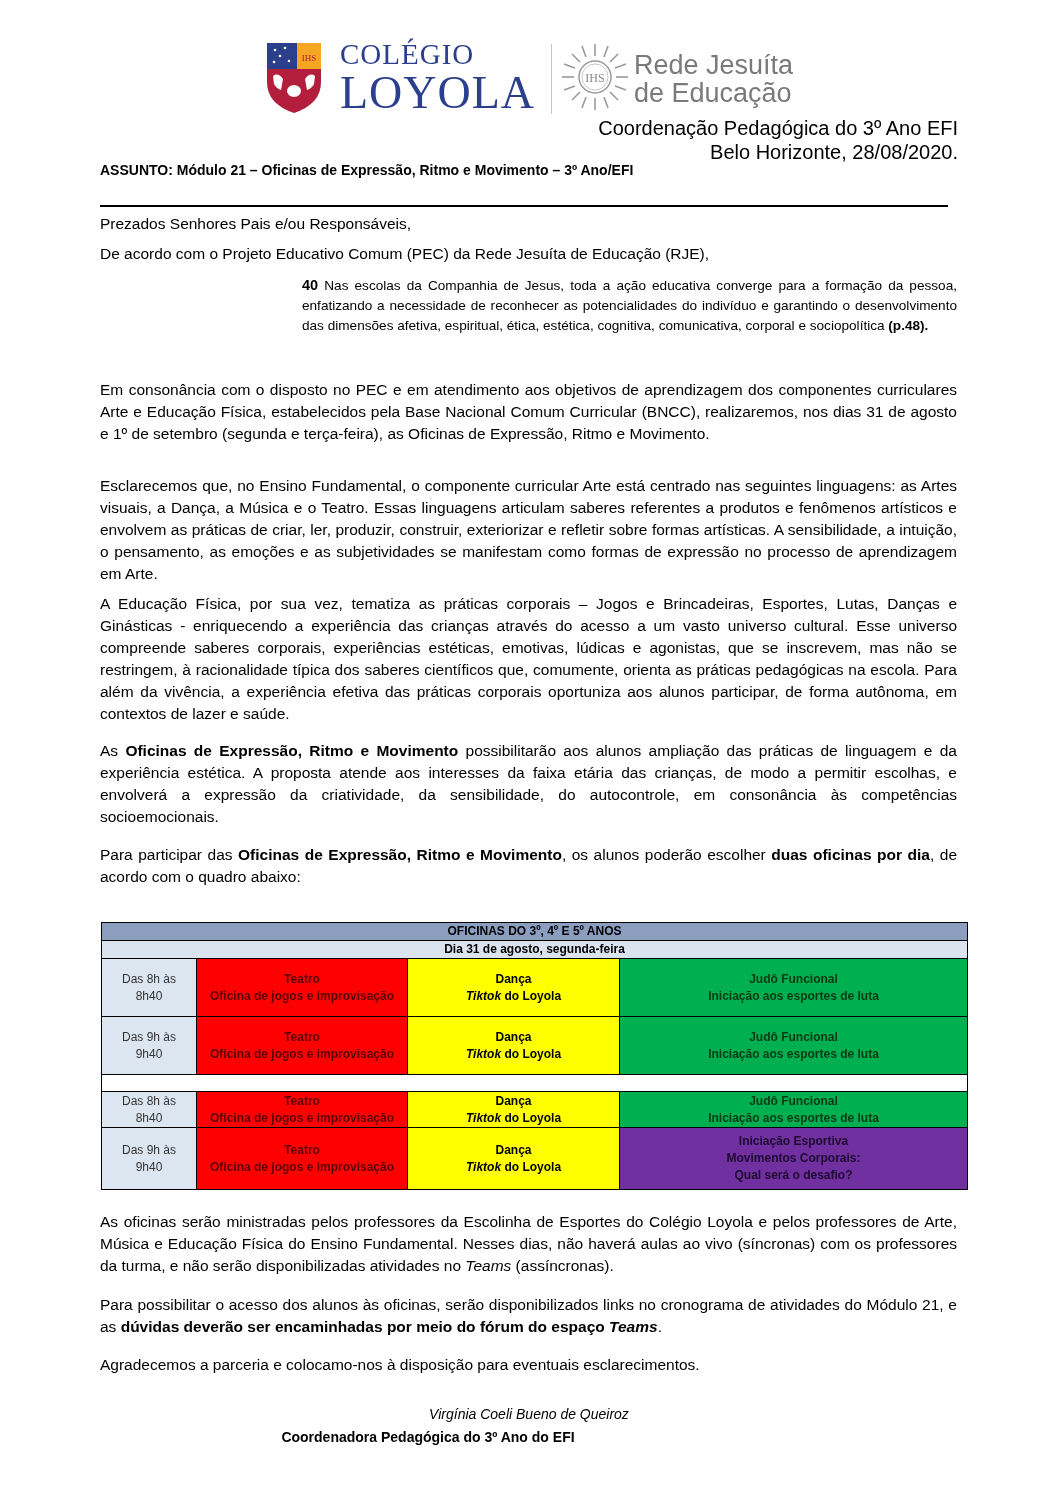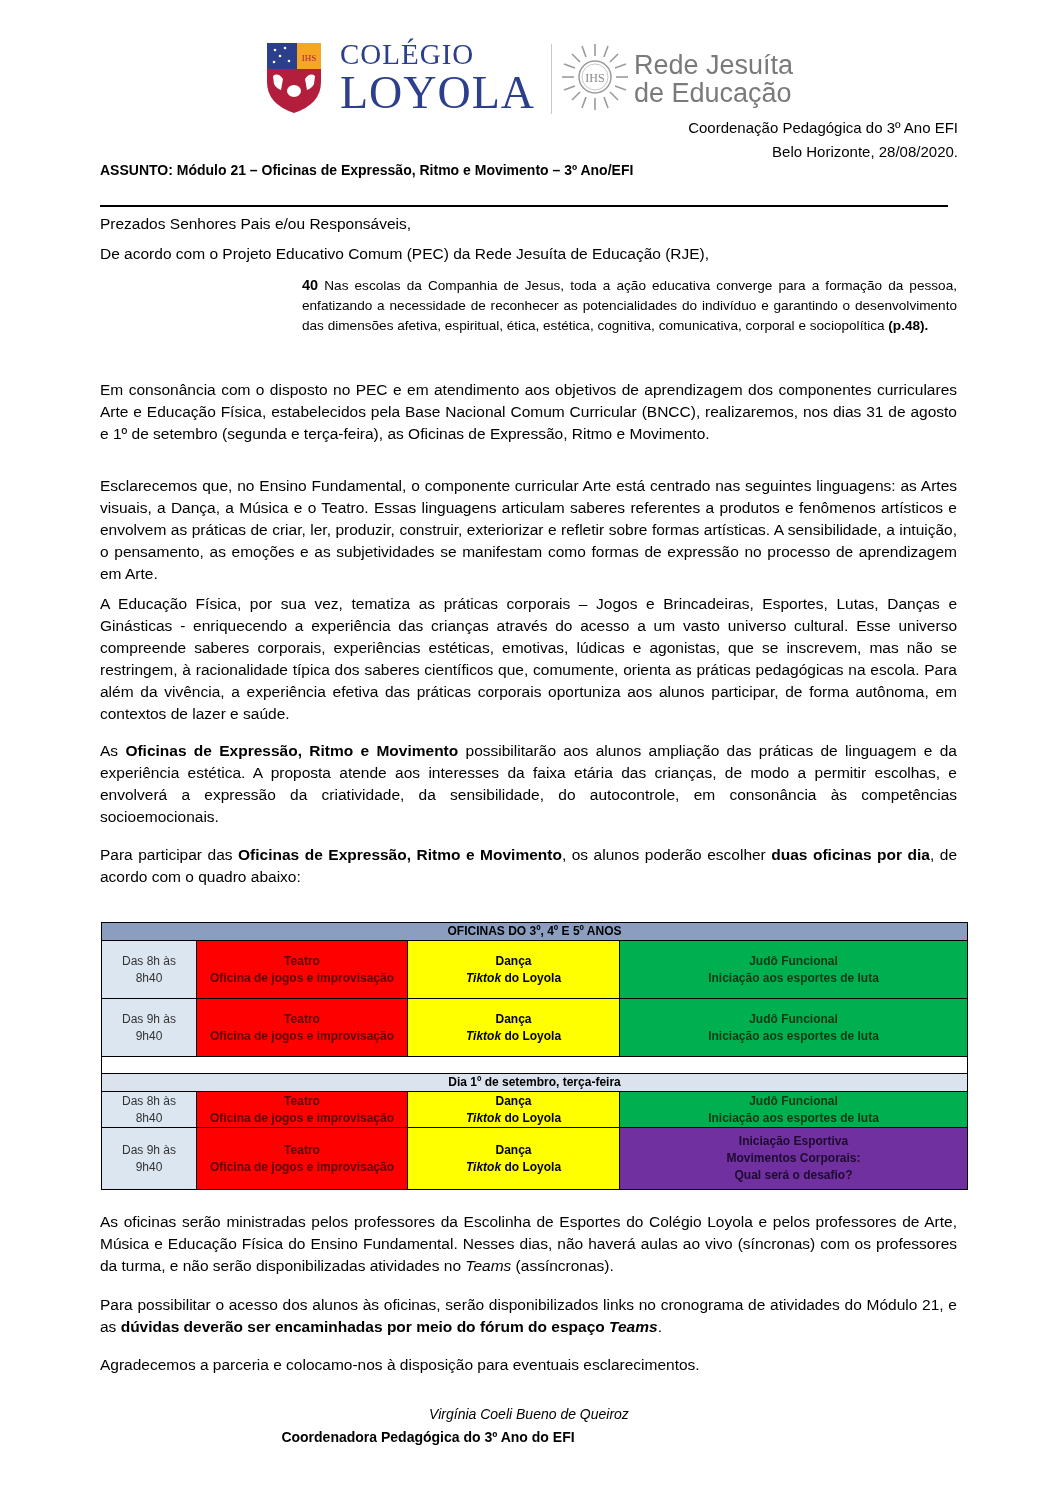--- a/index.html
+++ b/index.html
@@ -13,21 +13,21 @@
              font-size: 29px; letter-spacing: 1px; line-height: 32px; }
   .loyola { left: 340px; top: 70px; font-family: "Liberation Serif", serif; color: #2b3f8c;
             font-size: 46px; letter-spacing: 1px; line-height: 46px; }
   .logo-sep { left: 551px; top: 44px; width: 1px; height: 70px; background: #c8c8c8; }
   .sun { left: 560px; top: 42px; width: 70px; height: 70px; }
   .rede { left: 634px; top: 50px; font-family: "Liberation Sans", sans-serif; color: #7a7a7a;
           font-size: 27px; line-height: 30px; }
   .rede2 { left: 634px; top: 78px; font-family: "Liberation Sans", sans-serif; color: #7a7a7a;
            font-size: 27px; line-height: 30px; }
 
-  .hdr-right { right: 100px; text-align: right; font-size: 15px; line-height: 24px; }
+  .hdr-right { right: 100px; text-align: right; font-size: 20px; line-height: 24px; }
   .subject { left: 100px; top: 162px; font-size: 14px; font-weight: bold; }
   .rule { left: 100px; top: 205px; width: 848px; height: 2px; background: #000; }
 
   .p { left: 100px; width: 857px; font-size: 15.5px; line-height: 22px; text-align: justify; }
   .quote { left: 302px; width: 655px; font-size: 13.6px; line-height: 20px; text-align: justify; }
   .b { font-weight: bold; }
   .i { font-style: italic; }
 
   
   .tbl { left: 101px; top: 905px; width: 866px; border-collapse: collapse; font-size: 12px;
@@ -115,20 +115,23 @@
   <colgroup>
       <col style="width:95px">
       <col style="width:211px">
       <col style="width:212px">
       <col style="width:348px">
     </colgroup>
   <tbody>
       <tr class="title-row">
     <td colspan="4">OFICINAS DO 3º, 4º E 5º ANOS</td>
   </tr>
+  <tr class="day-row">
+    <td colspan="4">Dia 31 de agosto, segunda-feira</td>
+  </tr>
   <tr style="height:58px">
     <td class="time">
           <div>Das 8h às</div>
           <div>8h40</div>
         </td>
     <td class="red">
           <div>Teatro</div>
           <div>Oficina de jogos e improvisação</div>
         </td>
     <td class="yellow">
@@ -154,23 +157,20 @@
           <div><span class="tk">Tiktok</span><span> do Loyola</span></div>
         </td>
     <td class="green">
           <div>Judô Funcional</div>
           <div>Iniciação aos esportes de luta</div>
         </td>
   </tr>
   <tr class="spacer">
         <td colspan="4"></td>
       </tr>
-  <tr class="day-row">
-    <td colspan="4">Dia 1º de setembro, terça-feira</td>
-  </tr>
   <tr style="height:36px">
     <td class="time">
           <div>Das 8h às</div>
           <div>8h40</div>
         </td>
     <td class="red">
           <div>Teatro</div>
           <div>Oficina de jogos e improvisação</div>
         </td>
     <td class="yellow">

